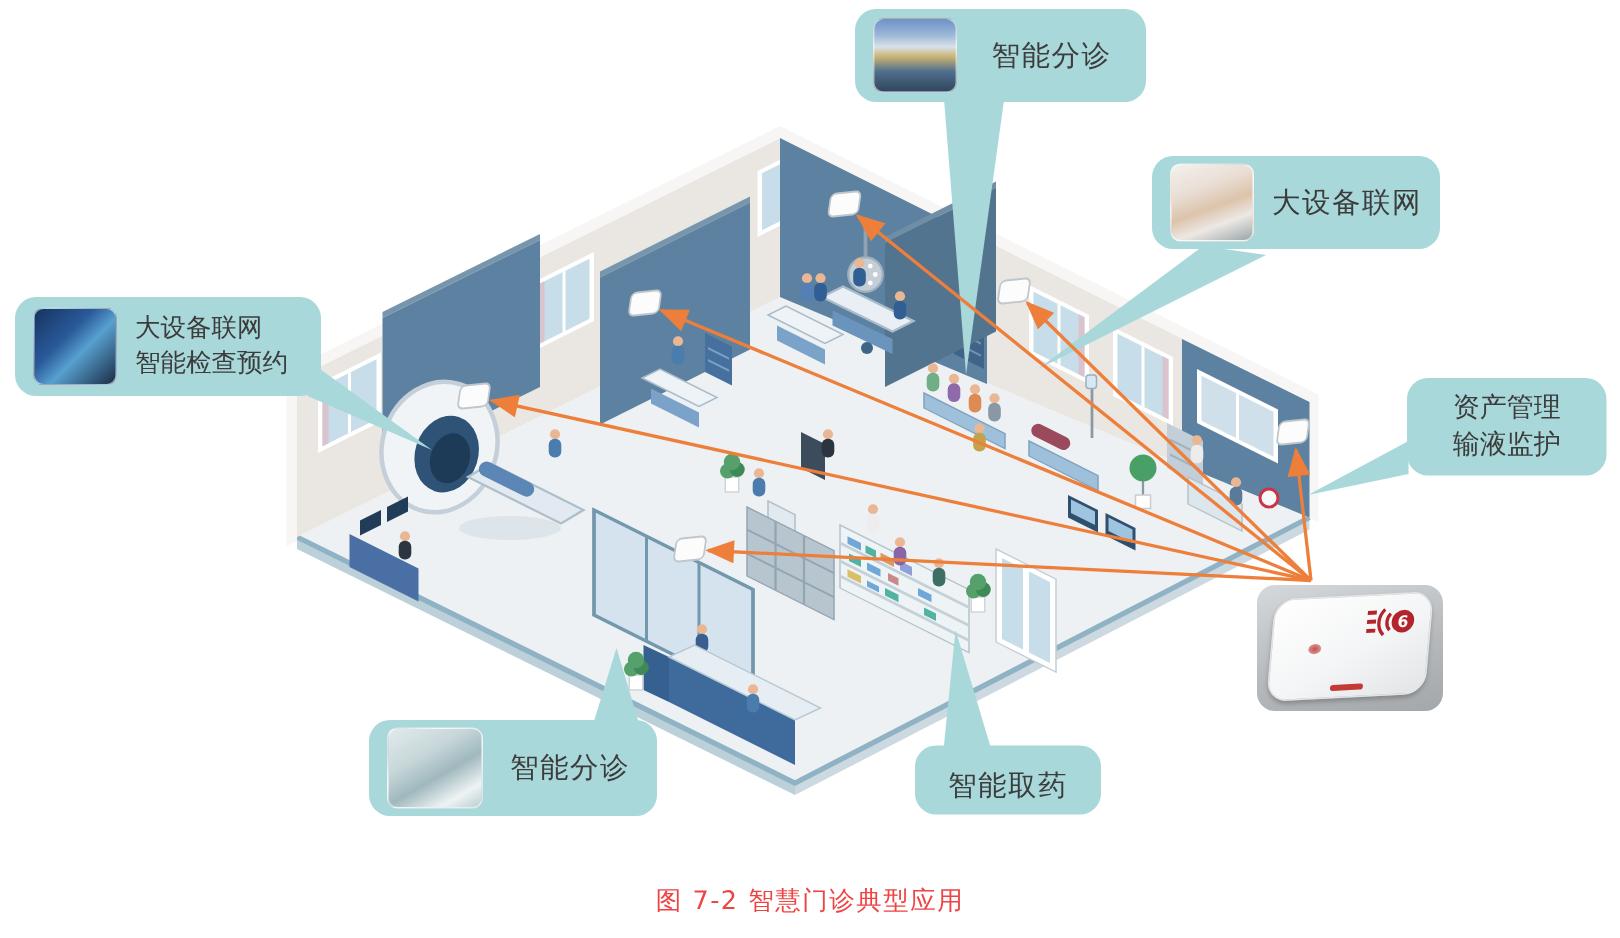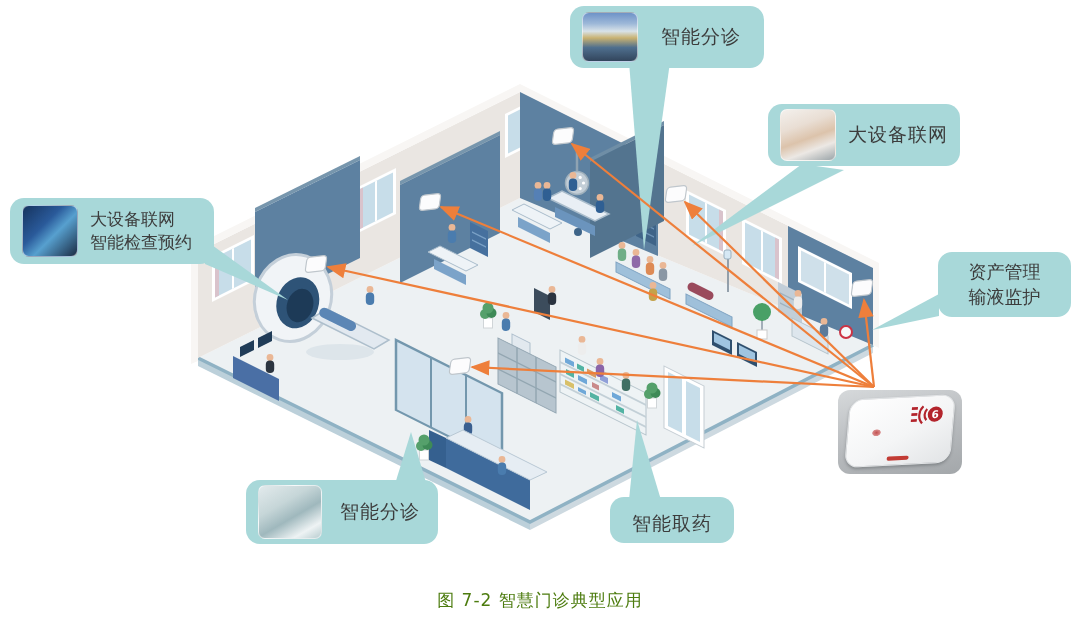--- a/index.html
+++ b/index.html
@@ -26,21 +26,21 @@
            background:linear-gradient(150deg,#ffffff 0%,#f4f5f6 55%,#e2e4e6 100%);
            transform:rotate(-3deg) skewX(-8deg);box-shadow:0 2px 3px rgba(60,65,70,.35);
            border:1px solid #e2e4e6;}
   .wifi6{position:absolute;right:8px;top:6px;}
   .wifi6 text{font-family:"DejaVu Sans","Liberation Sans",sans-serif;font-weight:bold;}
   .huawei-dot{position:absolute;left:24px;top:45%;width:9px;height:7px;border-radius:50%;
           background:radial-gradient(ellipse at center,#c25050 0%,#d88a8a 60%,rgba(255,255,255,0) 75%);}
   .ap-strip{position:absolute;left:50%;bottom:4px;width:22px;height:4px;margin-left:-11px;
           border-radius:2px;background:#c23b34;}
   .caption{position:absolute;left:0;right:0;top:589px;text-align:center;font-size:17px;
-          color:#4d7c0f;font-weight:500;z-index:3;letter-spacing:1px;}
+          color:#ef4444;font-weight:500;z-index:3;letter-spacing:1px;}
 </style>
 </head>
 <body>
 
 <div class="stage">
 
 <svg class="scene" width="1080" height="625" viewBox="0 0 1080 625">
   <defs>
     <marker id="arrow" viewBox="0 0 10 8" refX="9" refY="4" markerWidth="9" markerHeight="7" orient="auto">
       <path d="M0,0 L10,4 L0,8 Z" fill="#ee7f3b"></path>

